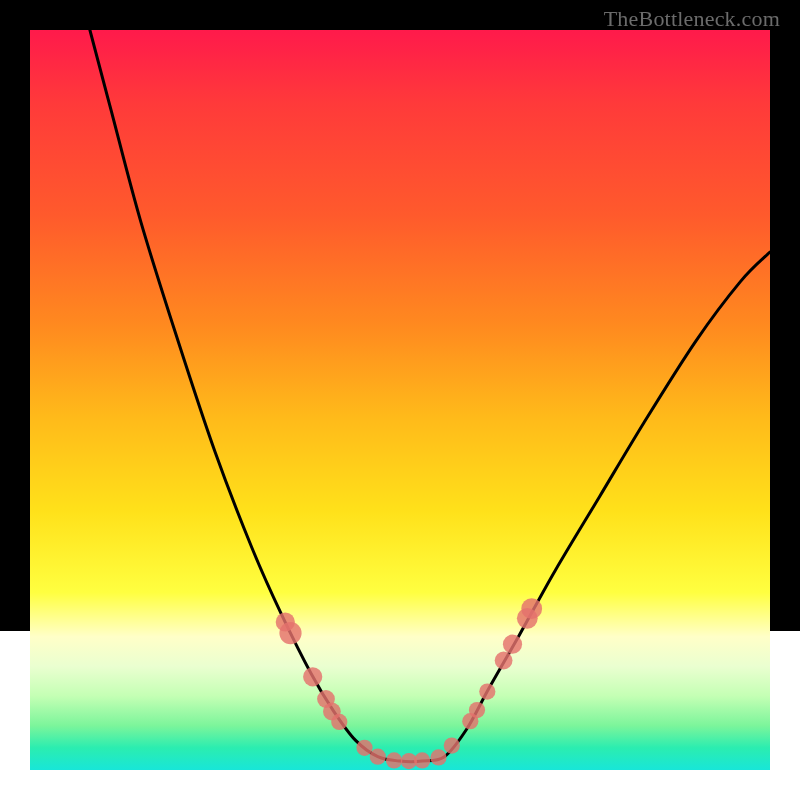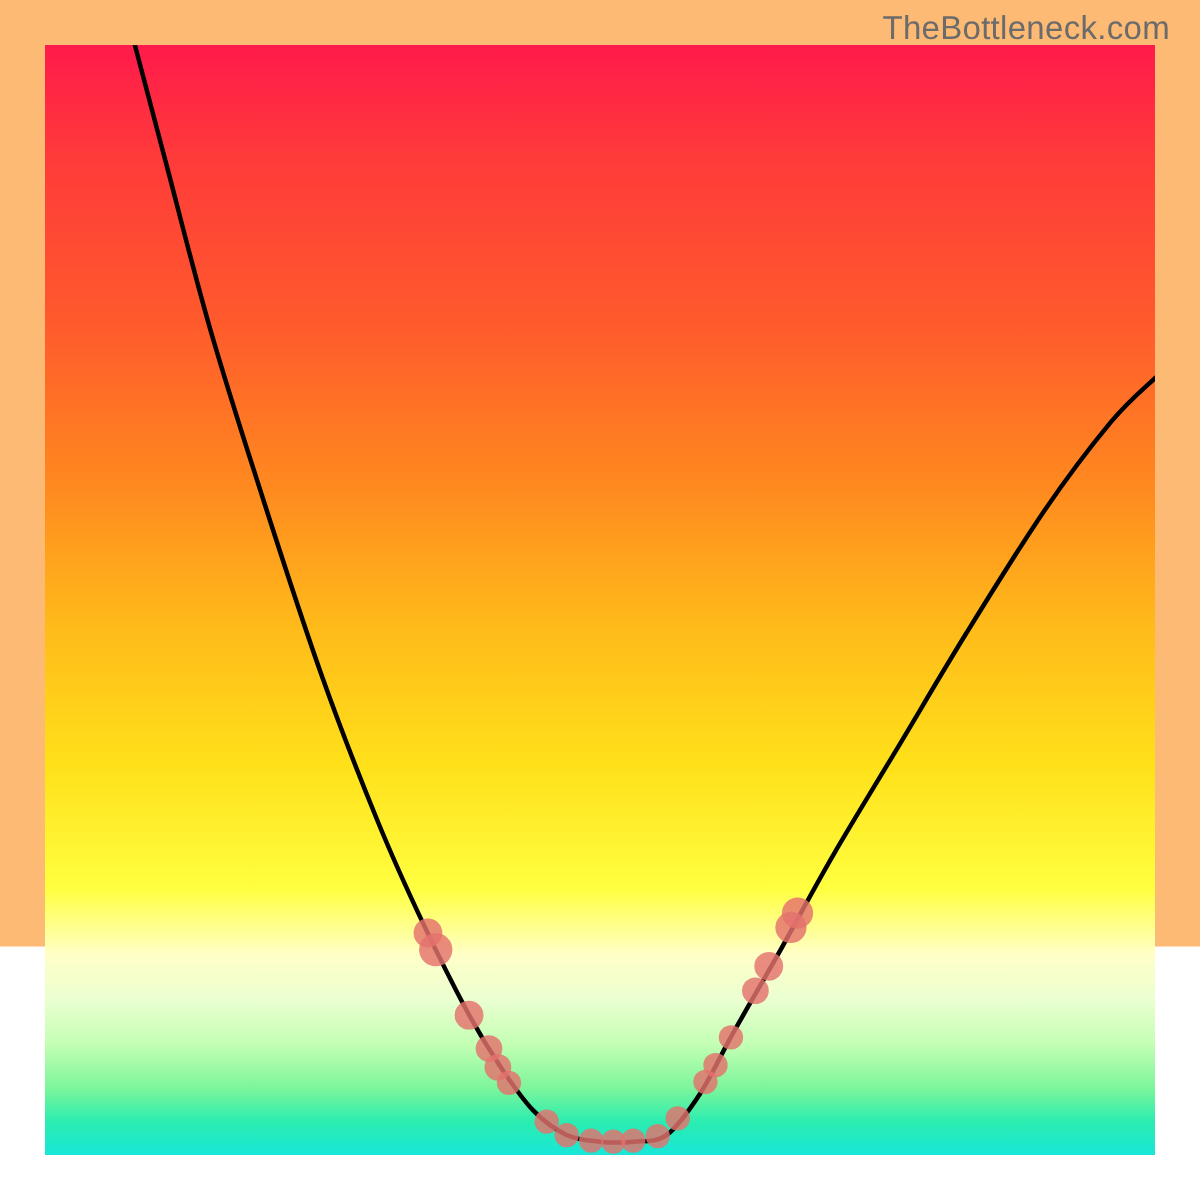--- a/index.html
+++ b/index.html
@@ -7,21 +7,22 @@
     padding: 0;
     width: 800px;
     height: 800px;
     overflow: hidden;
     font-family: Arial, Helvetica, sans-serif;
   }
   .chart-container {
     position: relative;
     width: 800px;
     height: 631px;
-    background: #fdba74;
+    background: #000000;
+    font-family: Liberation Serif, serif;
   }
   .plot-area {
     position: absolute;
     left: 30px;
     top: 30px;
     width: 740px;
     height: 740px;
     background: linear-gradient(
       to bottom,
       #ff1a4b 0%,

